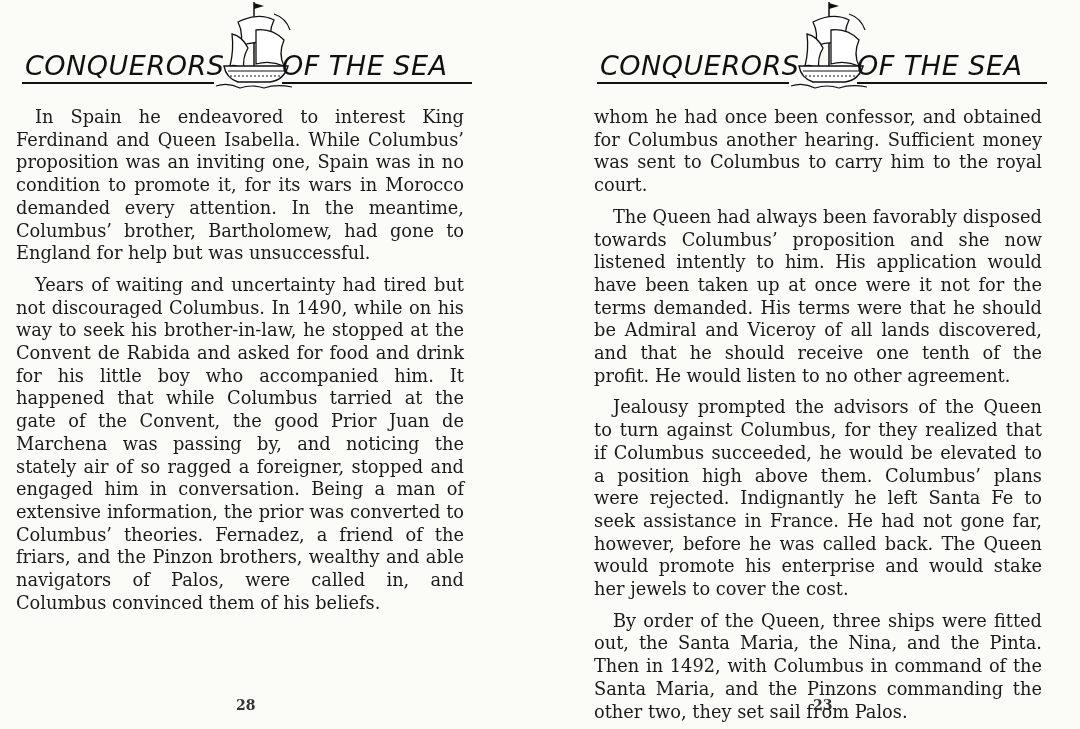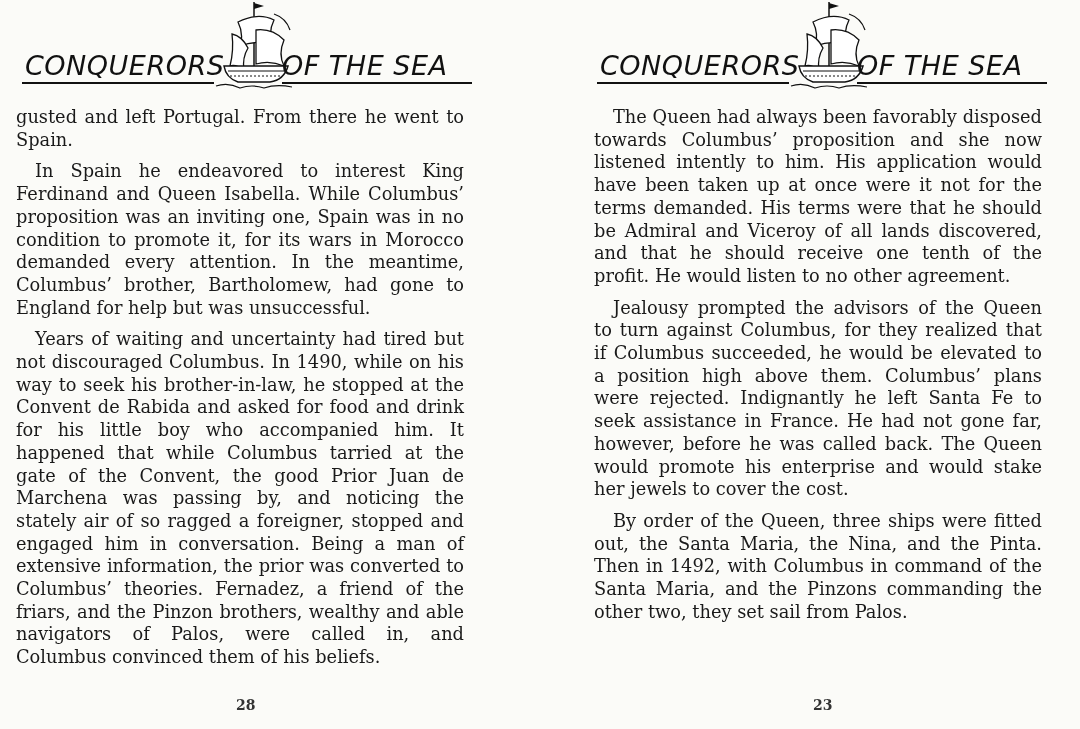--- a/index.html
+++ b/index.html
@@ -44,21 +44,20 @@
       <path d="M66 14 Q78 18 82 30" fill="none" stroke="#111" stroke-width="1.2"></path>
       <path d="M16 66 L80 66 Q76 80 62 82 L30 82 Q18 78 16 66 Z" fill="#fff" stroke="#111" stroke-width="1.5"></path>
       <line x1="20" y1="71" x2="76" y2="71" stroke="#111" stroke-width="1"></line>
       <line x1="22" y1="76" x2="72" y2="76" stroke="#111" stroke-width="1" stroke-dasharray="2 2"></line>
       <path d="M8 86 Q20 82 32 88 Q44 84 56 88 Q68 84 84 87" fill="none" stroke="#111" stroke-width="1.2"></path>
     </svg>
     <span class="title-r">OF THE SEA</span>
     <div class="rule-r"></div>
   </div>
   <div class="body">
-    <p class="cont">gusted and left Portugal.  From there he went to Spain.</p>
     <p>In Spain he endeavored to interest King Ferdinand and Queen Isabella.  While Columbus’ proposition was an inviting one, Spain was in no condition to promote it, for its wars in Morocco demanded every attention.  In the meantime, Columbus’ brother, Bartholomew, had gone to England for help but was unsuccessful.</p>
     <p>Years of waiting and uncertainty had tired but not discouraged Columbus.  In 1490, while on his way to seek his brother-in-law, he stopped at the Convent de Rabida and asked for food and drink for his little boy who accompanied him.  It happened that while Columbus tarried at the gate of the Convent, the good Prior Juan de Marchena was passing by, and noticing the stately air of so ragged a foreigner, stopped and engaged him in conversation.  Being a man of extensive information, the prior was converted to Columbus’ theories.  Fernadez, a friend of the friars, and the Pinzon brothers, wealthy and able navigators of Palos, were called in, and Columbus convinced them of his beliefs.</p>
   </div>
   <span class="pageno">28</span>
 </div>
 
 <div class="page right">
   <div class="header">
     <span class="title-l">CONQUERORS</span>
     <div class="rule-l"></div>
@@ -71,18 +70,19 @@
       <path d="M66 14 Q78 18 82 30" fill="none" stroke="#111" stroke-width="1.2"></path>
       <path d="M16 66 L80 66 Q76 80 62 82 L30 82 Q18 78 16 66 Z" fill="#fff" stroke="#111" stroke-width="1.5"></path>
       <line x1="20" y1="71" x2="76" y2="71" stroke="#111" stroke-width="1"></line>
       <line x1="22" y1="76" x2="72" y2="76" stroke="#111" stroke-width="1" stroke-dasharray="2 2"></line>
       <path d="M8 86 Q20 82 32 88 Q44 84 56 88 Q68 84 84 87" fill="none" stroke="#111" stroke-width="1.2"></path>
     </svg>
     <span class="title-r">OF THE SEA</span>
     <div class="rule-r"></div>
   </div>
   <div class="body">
+    <p class="cont">whom he had once been confessor, and obtained for Columbus another hearing.  Sufficient money was sent to Columbus to carry him to the royal court.</p>
     <p>The Queen had always been favorably disposed towards Columbus’ proposition and she now listened intently to him.  His application would have been taken up at once were it not for the terms demanded.  His terms were that he should be Admiral and Viceroy of all lands discovered, and that he should receive one tenth of the profit.  He would listen to no other agreement.</p>
     <p>Jealousy prompted the advisors of the Queen to turn against Columbus, for they realized that if Columbus succeeded, he would be elevated to a position high above them.  Columbus’ plans were rejected.  Indignantly he left Santa Fe to seek assistance in France.  He had not gone far, however, before he was called back.  The Queen would promote his enterprise and would stake her jewels to cover the cost.</p>
     <p>By order of the Queen, three ships were fitted out, the Santa Maria, the Nina, and the Pinta.  Then in 1492, with Columbus in command of the Santa Maria, and the Pinzons commanding the other two, they set sail from Palos.</p>
   </div>
   <span class="pageno">23</span>
 </div>
 
 </body></html>

